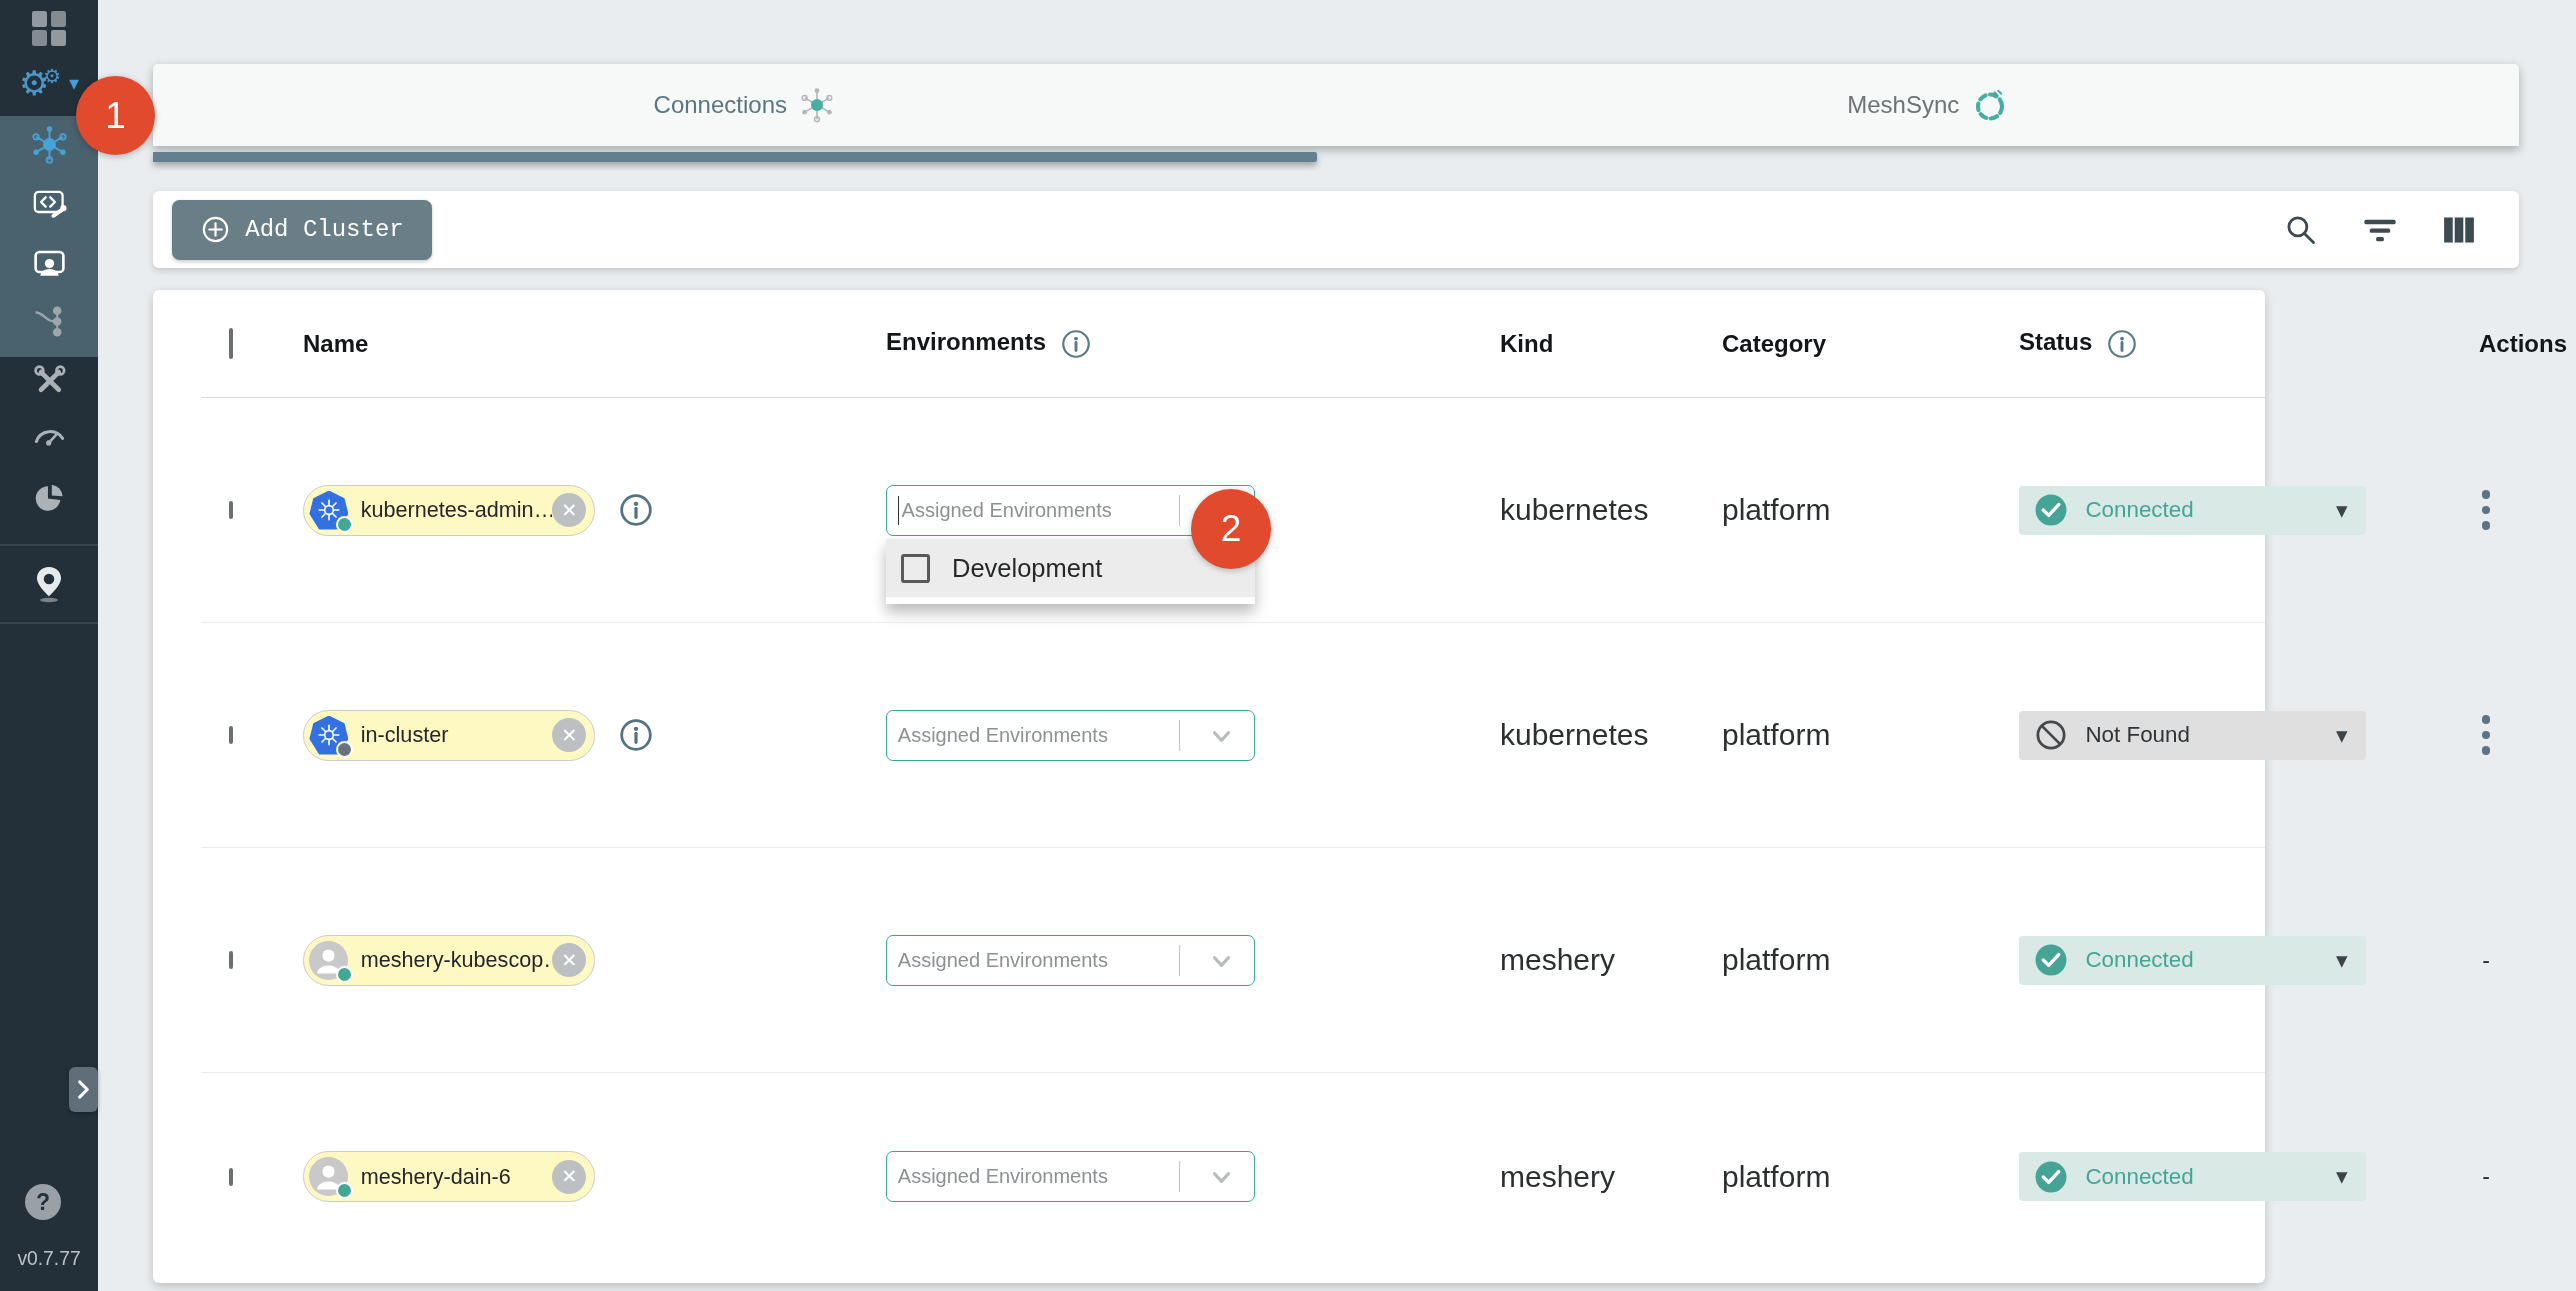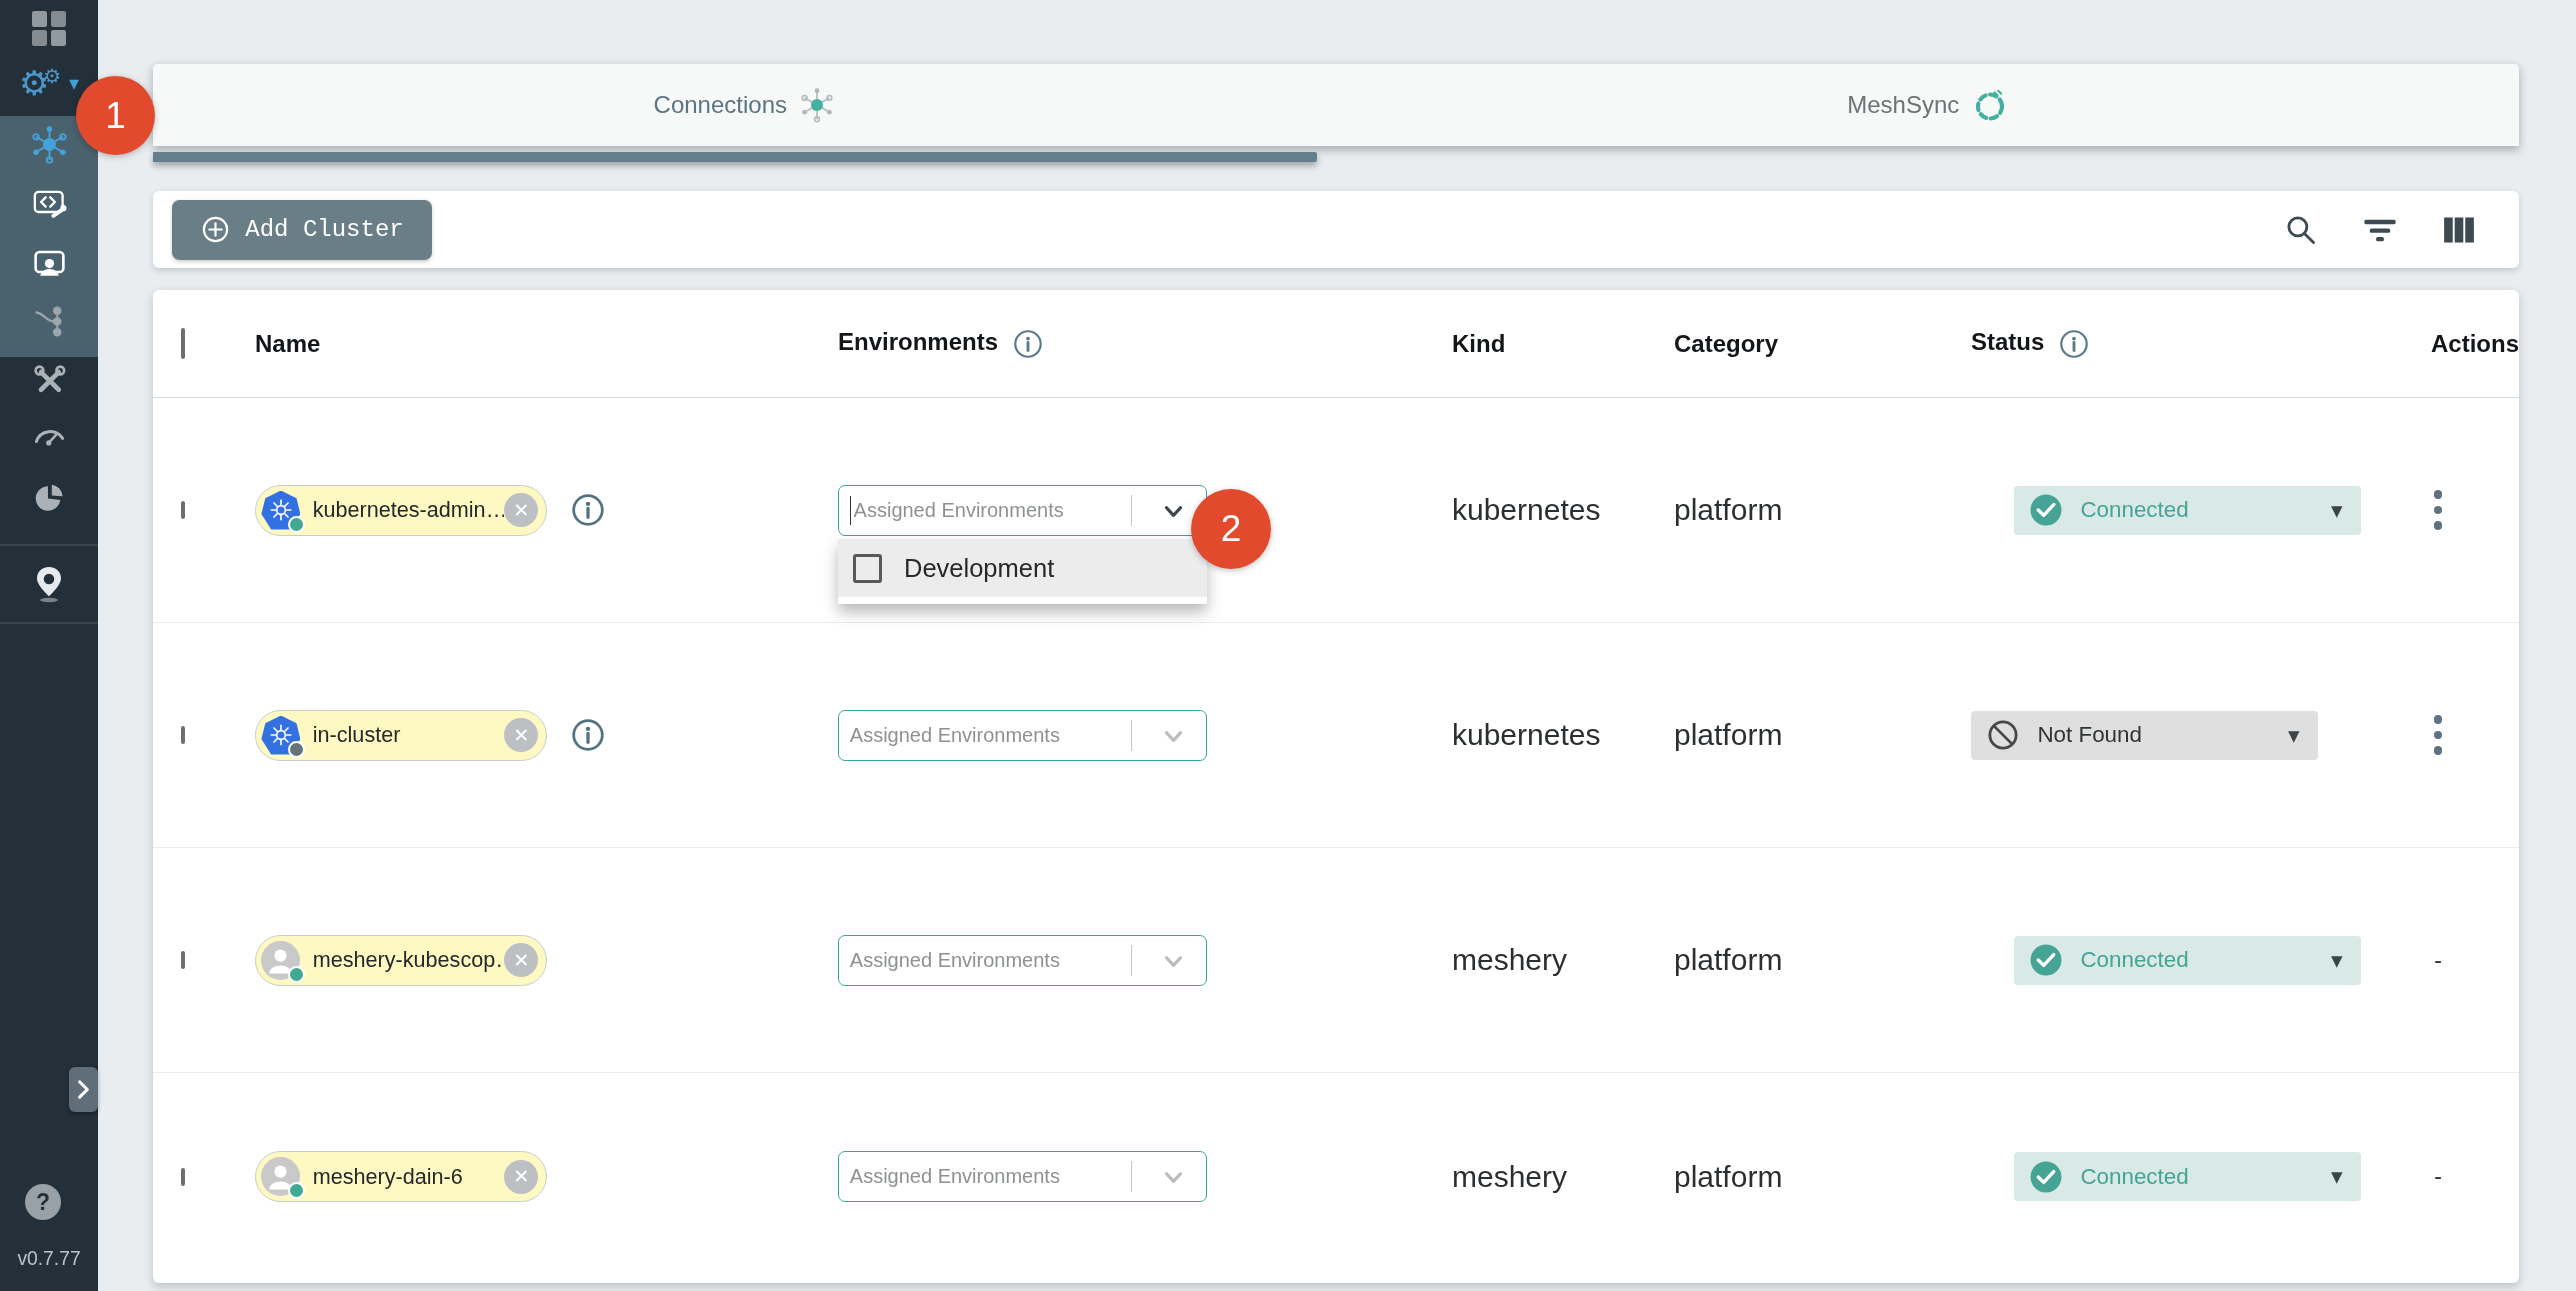--- a/index.html
+++ b/index.html
@@ -55,22 +55,22 @@
     background:#fff; border-radius:6.2px; box-shadow:0 2.3px 6.2px rgba(0,0,0,.15); z-index:10; }
   .add-cluster { position:absolute; left:19.3px; top:8.5px; height:60px; padding:0 28px;
     background:#6a7e88; border:none; border-radius:7.7px; display:flex; align-items:center;
     gap:14px; color:#fff; font-size:24px; cursor:pointer;
     font-family:Liberation Mono, monospace; box-shadow:0 1.5px 3.9px rgba(0,0,0,.2); }
   .tool-icons { position:absolute; right:42px; top:0; height:77px; display:flex;
     align-items:center; gap:43px; }
   .tool-icons .ticon { cursor:pointer; display:flex; }
 
   
-  .table-card { position:absolute; left:153px; top:290px; width:2366px; height:993px;
-    background:#fff; border-radius:6.2px; box-shadow:0 3.1px 9.3px rgba(0,0,0,.18); z-index:9; }
+  .table-card { position:absolute; left:153px; top:290px; width:2112px; height:993px;
+    background:#fff; border-radius:6.2px; box-shadow:0 3.1px 9.3px rgba(0,0,0,.18); z-index:9;padding-left:48px; }
   .t-grid { display:grid; grid-template-columns:102px 583px 614px 222px 297px 386px 162px;
     align-items:center; }
   .t-head { height:108px; border-bottom:1.5px solid #d9dcdd; font-weight:bold;
     font-size:24px; color:#14171a; }
   .t-row { height:225px; border-bottom:1.5px solid #ebebeb; position:relative; }
   .t-row:last-child { height:207px; border-bottom:none; }
   .cell-check { padding-left:28px; }
   .hdr-with-info { display:flex; gap:14px; }
   .checkbox { width:29px; height:29px; border:2.7px solid #6b6f71; border-radius:3.9px;
     background:#fff; cursor:pointer; }
@@ -111,21 +111,21 @@
     display:flex; align-items:center; padding-left:15.4px; gap:21.6px; z-index:30; cursor:pointer; }
   .menu-checkbox { width:29px; height:29px; border:3.1px solid #57595b; border-radius:3.1px;
     background:transparent; }
   .menu-label { font-size:25.5px; color:#26282a; }
 
   .cell-text { font-size:30px; color:#2c2f31; }
 
   
   .status-select { width:347px; height:49px; border-radius:3.9px; display:flex;
     align-items:center; padding:0 18.5px 0 15.4px; gap:17px; cursor:pointer; position:relative; }
-  .status-select.connected { background:#d9e9e6;margin-left:43px; }
+  .status-select.connected { background:#d9e9e6; }
   .status-select.connected .status-label { color:#45a495; }
   .status-select.notfound { background:#dfdfdf; }
   .status-select.notfound .status-label { color:#303436; }
   .status-label { font-size:22.4px; flex:1; }
   .status-caret { color:#3d4449; font-size:23px; }
 
   
   .actions-cell { display:flex; justify-content:center; }
   .kebab { display:flex; flex-direction:column; gap:7px; cursor:pointer; padding:4.6px; }
   .kebab span { width:8.5px; height:8.5px; border-radius:50%; background:#5d7383; }

